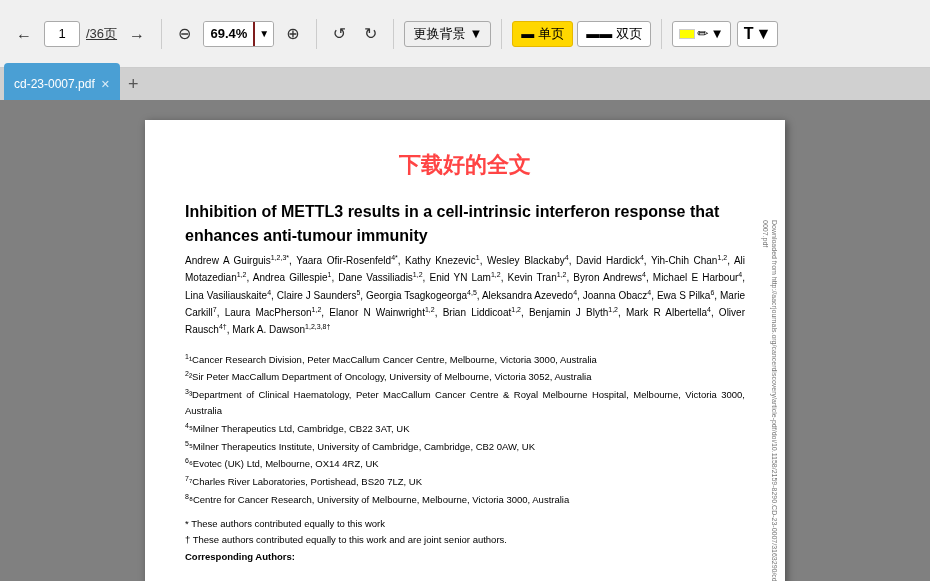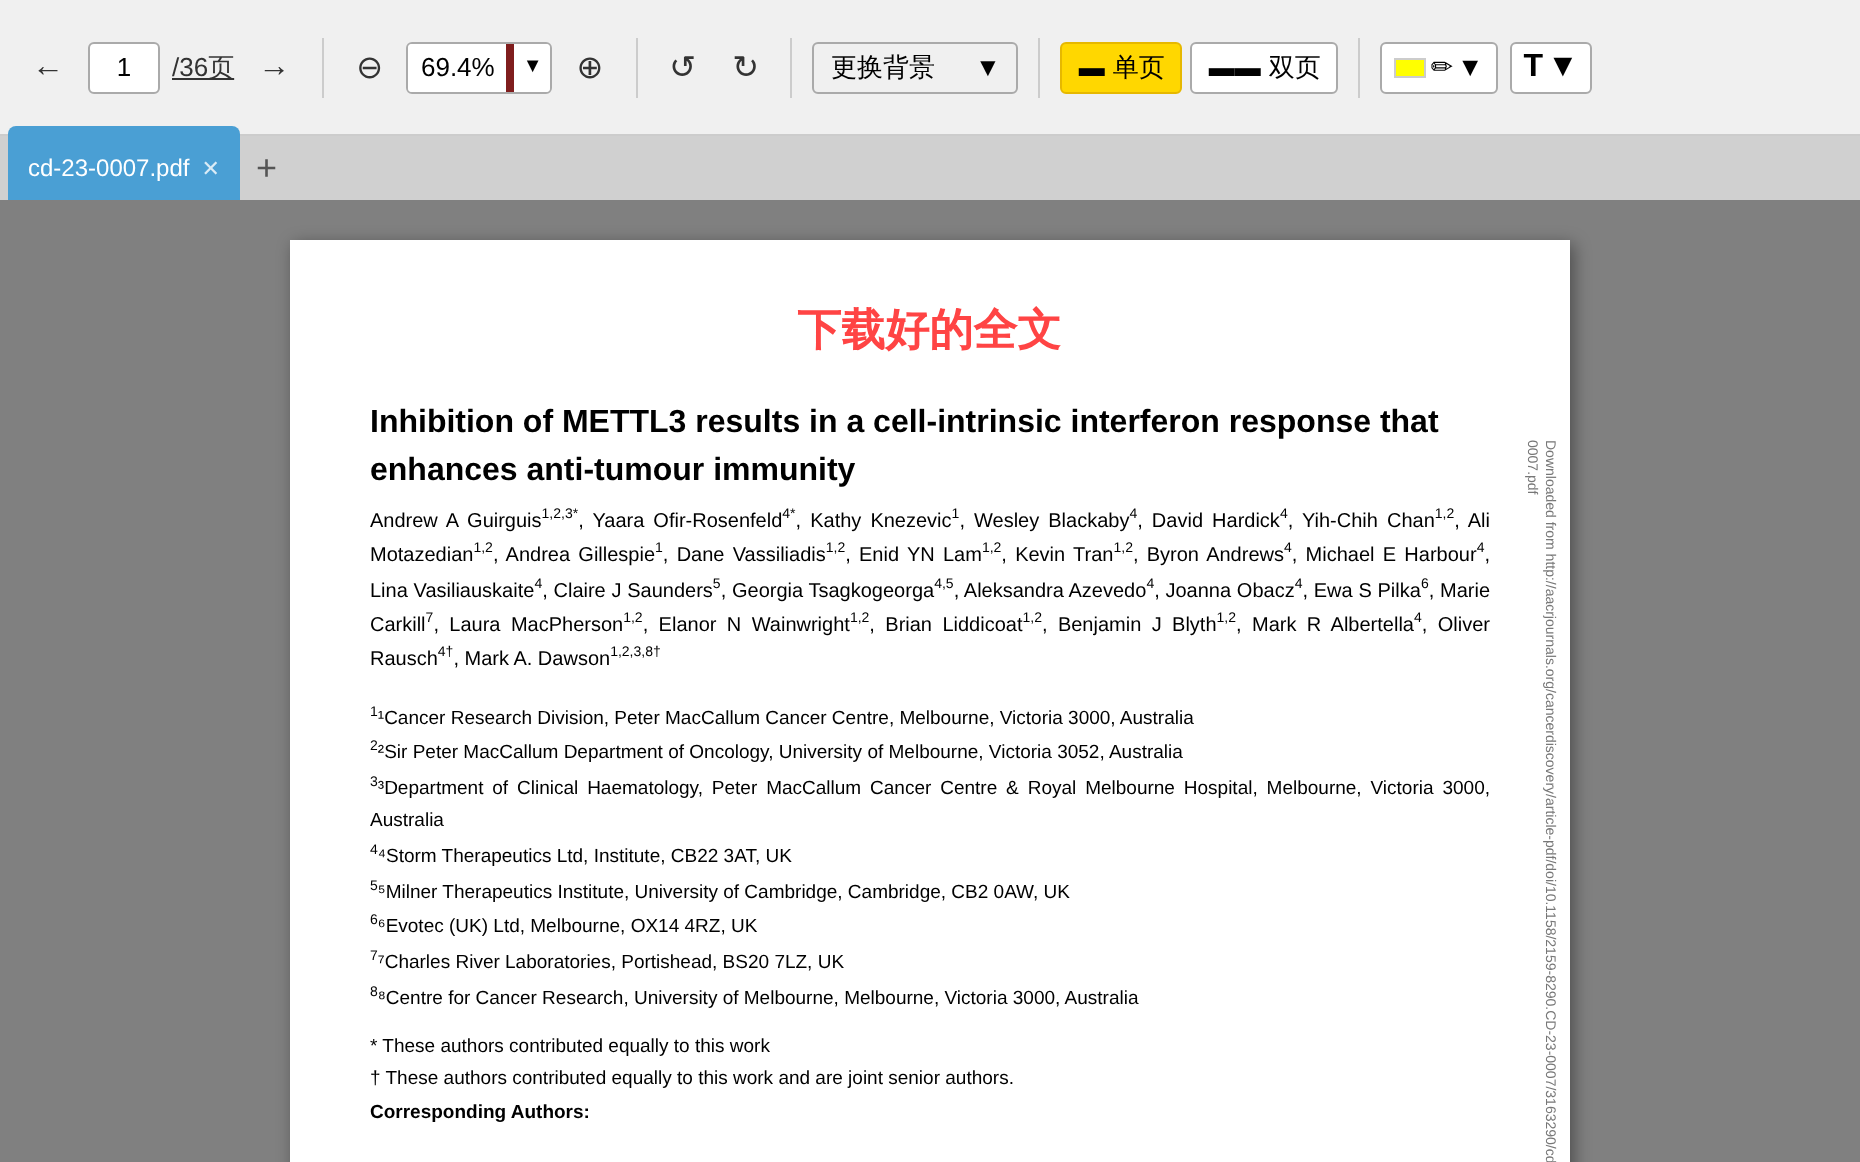--- a/index.html
+++ b/index.html
@@ -51,21 +51,22 @@
       height: 26px;
       overflow: hidden;
     }
     .zoom-value {
       padding: 16px 6px;
       font-size: 13px;
       background: white;
       height: 100%;
       display: flex;
       align-items: center;
-      border-right: 4px solid #7f1d1d;
+      border-right: 2px solid #7f1d1d;
+      font-weight: bold;
     }
     .zoom-arrow {
       padding: 0 4px;
       font-size: 10px;
       background: white;
       height: 100%;
       display: flex;
       align-items: center;
       cursor: pointer;
     }
@@ -76,21 +77,21 @@
     }
     .bg-btn {
       background: none;
       border: 1px solid #aaa;
       border-radius: 3px;
       padding: 3px 8px;
       cursor: pointer;
       font-size: 13px;
       display: flex;
       align-items: center;
-      gap: 20px;
+      gap: 4px;
       height: 26px;
     }
     .view-btn {
       border: 1px solid #aaa;
       border-radius: 3px;
       padding: 3px 8px;
       cursor: pointer;
       font-size: 13px;
       height: 26px;
       display: flex;
@@ -327,21 +328,21 @@
       YN Lam<sup>1,2</sup>, Kevin Tran<sup>1,2</sup>, Byron Andrews<sup>4</sup>, Michael E Harbour<sup>4</sup>, Lina Vasiliauskaite<sup>4</sup>, Claire
       J Saunders<sup>5</sup>, Georgia Tsagkogeorga<sup>4,5</sup>, Aleksandra Azevedo<sup>4</sup>, Joanna Obacz<sup>4</sup>, Ewa S Pilka<sup>6</sup>,
       Marie Carkill<sup>7</sup>, Laura MacPherson<sup>1,2</sup>, Elanor N Wainwright<sup>1,2</sup>, Brian Liddicoat<sup>1,2</sup>, Benjamin J
       Blyth<sup>1,2</sup>, Mark R Albertella<sup>4</sup>, Oliver Rausch<sup>4†</sup>, Mark A. Dawson<sup>1,2,3,8†</sup>
     </div>
 
     <div class="affiliations">
       <div class="affil-item"><sup>1</sup><span>¹Cancer Research Division, Peter MacCallum Cancer Centre, Melbourne, Victoria 3000, Australia</span></div>
       <div class="affil-item"><sup>2</sup><span>²Sir Peter MacCallum Department of Oncology, University of Melbourne, Victoria 3052, Australia</span></div>
       <div class="affil-item"><sup>3</sup><span>³Department of Clinical Haematology, Peter MacCallum Cancer Centre &amp; Royal Melbourne Hospital, Melbourne, Victoria 3000, Australia</span></div>
-      <div class="affil-item"><sup>4</sup><span>⁴Storm Therapeutics Ltd, Institute, CB22 3AT, UK</span></div>
+      <div class="affil-item"><sup>4</sup><span>⁵Milner Therapeutics Ltd, Cambridge, CB22 3AT, UK</span></div>
       <div class="affil-item"><sup>5</sup><span>⁵Milner Therapeutics Institute, University of Cambridge, Cambridge, CB2 0AW, UK</span></div>
       <div class="affil-item"><sup>6</sup><span>⁶Evotec (UK) Ltd, Melbourne, OX14 4RZ, UK</span></div>
       <div class="affil-item"><sup>7</sup><span>⁷Charles River Laboratories, Portishead, BS20 7LZ, UK</span></div>
       <div class="affil-item"><sup>8</sup><span>⁸Centre for Cancer Research, University of Melbourne, Melbourne, Victoria 3000, Australia</span></div>
     </div>
 
     <div class="notes">
       <div>* These authors contributed equally to this work</div>
       <div>† These authors contributed equally to this work and are joint senior authors.</div>
       <div class="corresponding">Corresponding Authors:</div>

